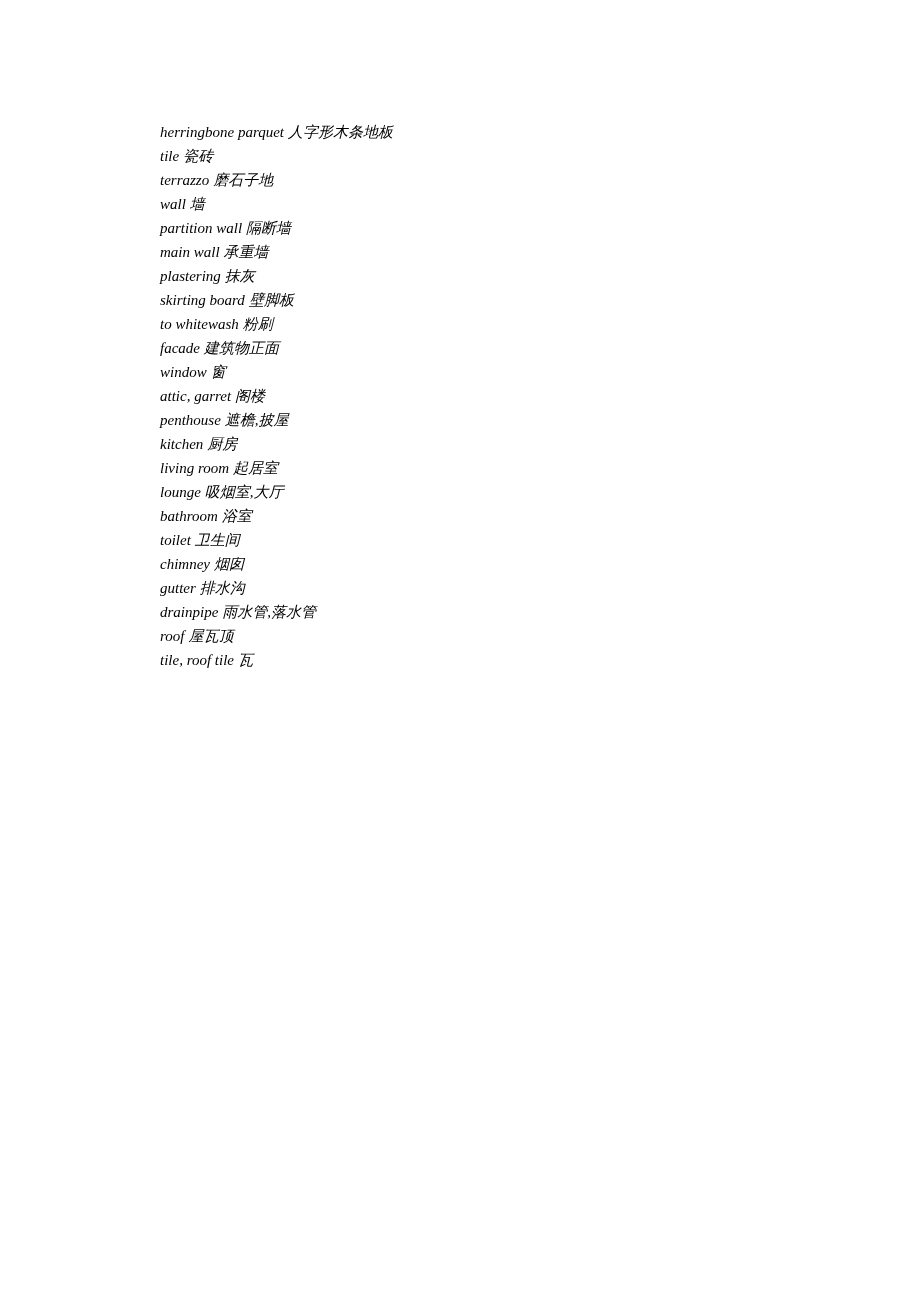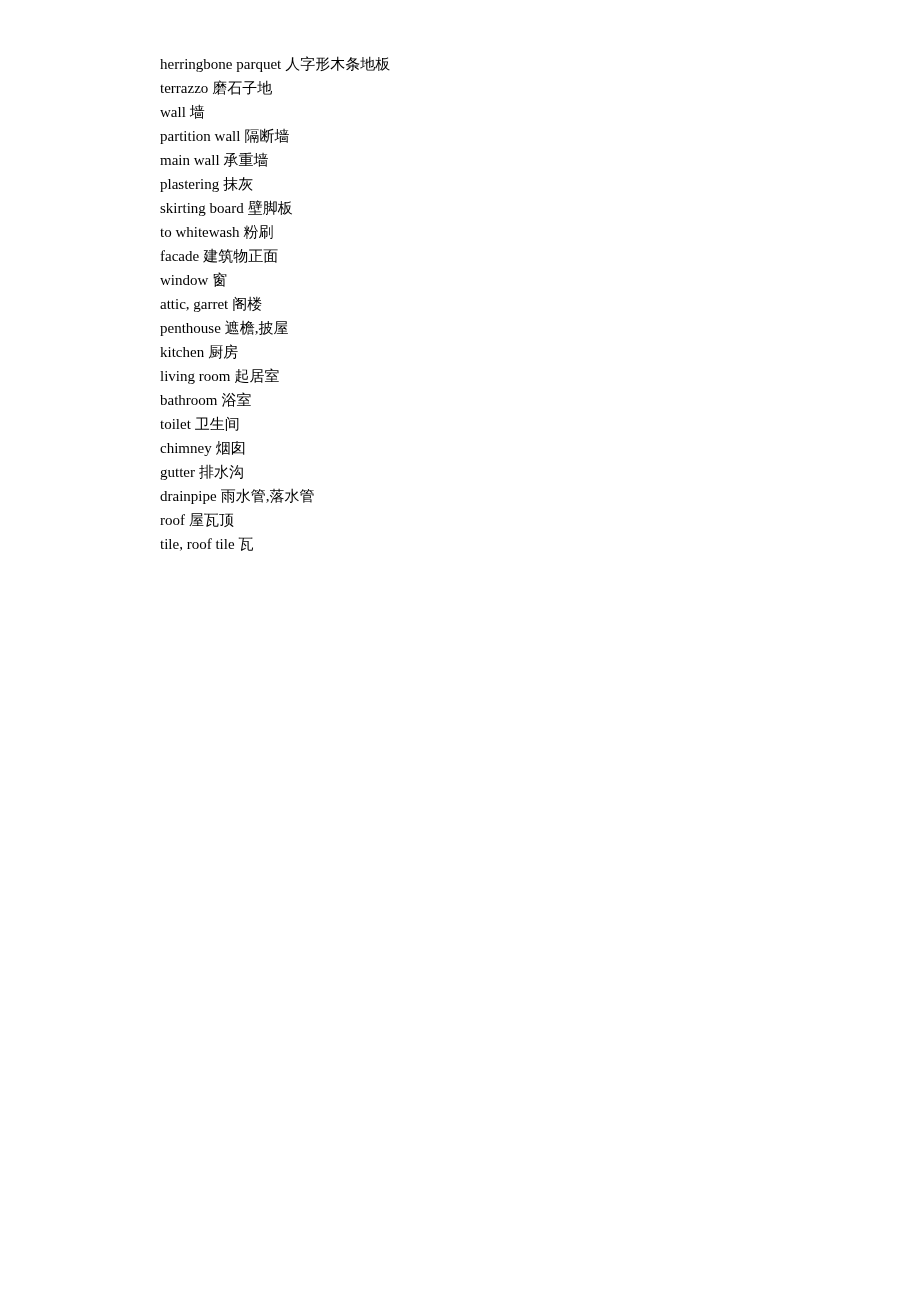--- a/index.html
+++ b/index.html
@@ -3,53 +3,56 @@
   <meta charset="utf-8">
   <style>
     body {
       margin: 0;
       padding: 0;
       background: #ffffff;
       width: 920px;
       font-family: "Times New Roman", "SimSun", serif;
     }
     .page {
-      padding: 52px 160px 0 160px;
+      padding: 120px 160px 0 160px;
+      font-style: italic;
     }
     .entry {
       font-size: 15px;
       line-height: 24px;
       color: #000000;
       white-space: nowrap;
     }
     .en {
       margin-right: 4px;
     }
     .zh {
     }
   </style>
 </head>
 <body>
 
 <div class="page">
   <div id="list-container">
       <div class="entry"><span class="en">herringbone parquet</span><span class="zh">人字形木条地板</span></div>
+      <div class="entry"><span class="en">tile</span><span class="zh">瓷砖</span></div>
       <div class="entry"><span class="en">terrazzo</span><span class="zh">磨石子地</span></div>
       <div class="entry"><span class="en">wall</span><span class="zh">墙</span></div>
       <div class="entry"><span class="en">partition wall</span><span class="zh">隔断墙</span></div>
       <div class="entry"><span class="en">main wall</span><span class="zh">承重墙</span></div>
       <div class="entry"><span class="en">plastering</span><span class="zh">抹灰</span></div>
       <div class="entry"><span class="en">skirting board</span><span class="zh">壁脚板</span></div>
       <div class="entry"><span class="en">to whitewash</span><span class="zh">粉刷</span></div>
       <div class="entry"><span class="en">facade</span><span class="zh">建筑物正面</span></div>
       <div class="entry"><span class="en">window</span><span class="zh">窗</span></div>
       <div class="entry"><span class="en">attic, garret</span><span class="zh">阁楼</span></div>
       <div class="entry"><span class="en">penthouse</span><span class="zh">遮檐,披屋</span></div>
       <div class="entry"><span class="en">kitchen</span><span class="zh">厨房</span></div>
       <div class="entry"><span class="en">living room</span><span class="zh">起居室</span></div>
+      <div class="entry"><span class="en">lounge</span><span class="zh">吸烟室,大厅</span></div>
       <div class="entry"><span class="en">bathroom</span><span class="zh">浴室</span></div>
       <div class="entry"><span class="en">toilet</span><span class="zh">卫生间</span></div>
       <div class="entry"><span class="en">chimney</span><span class="zh">烟囱</span></div>
       <div class="entry"><span class="en">gutter</span><span class="zh">排水沟</span></div>
       <div class="entry"><span class="en">drainpipe</span><span class="zh">雨水管,落水管</span></div>
       <div class="entry"><span class="en">roof</span><span class="zh">屋瓦顶</span></div>
       <div class="entry"><span class="en">tile, roof tile</span><span class="zh">瓦</span></div>
     </div>
 </div>
 

